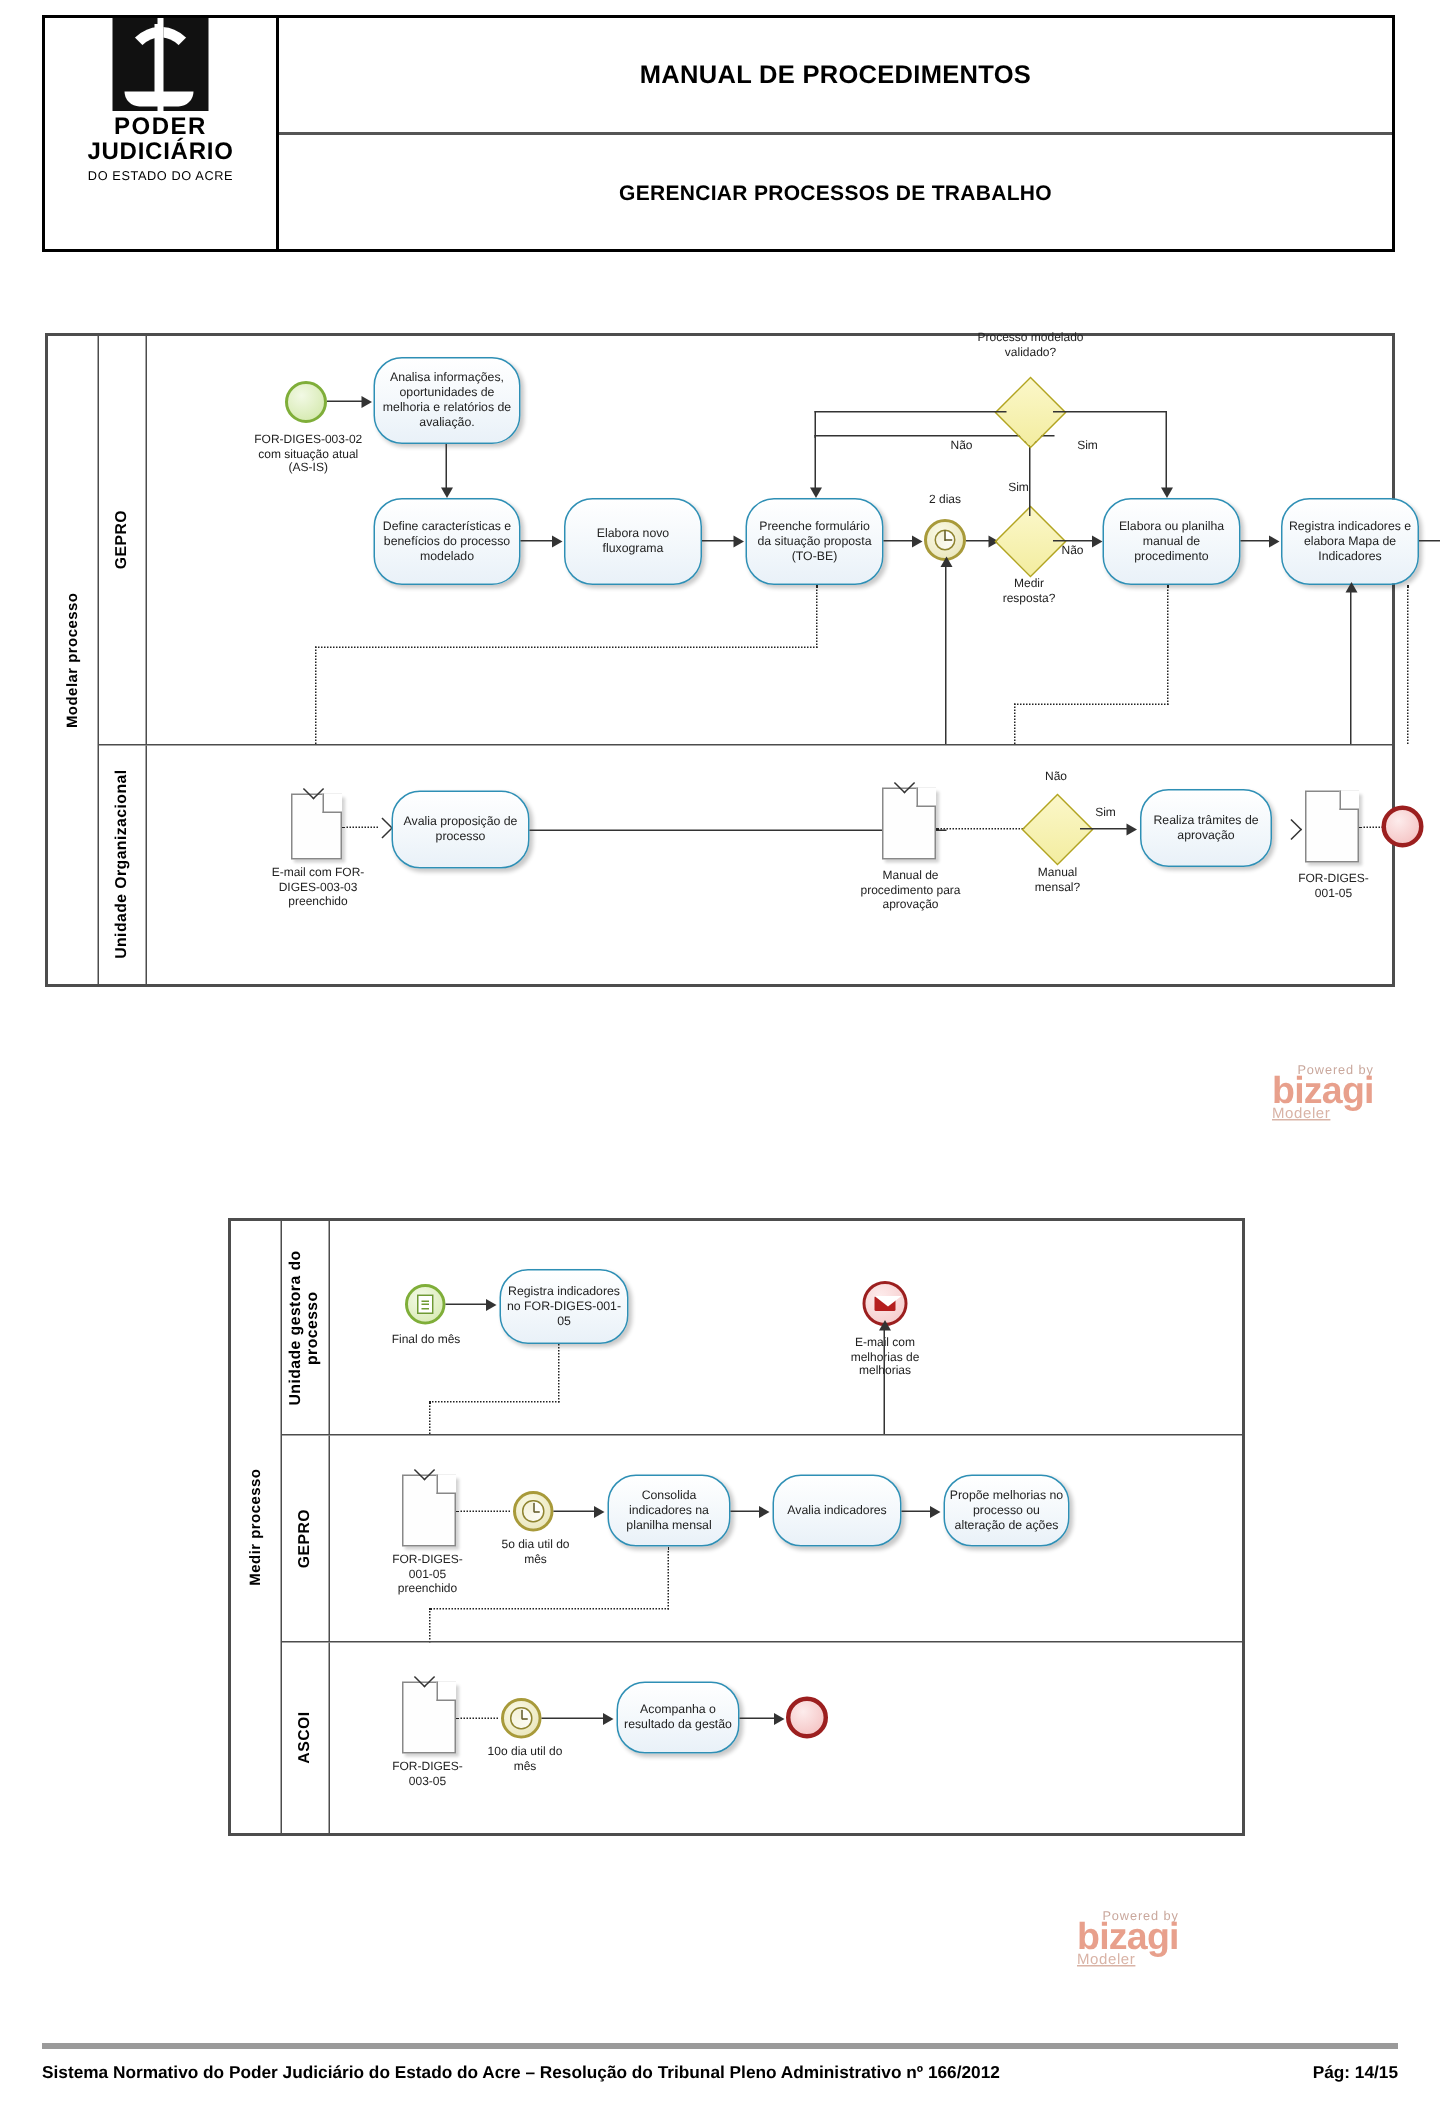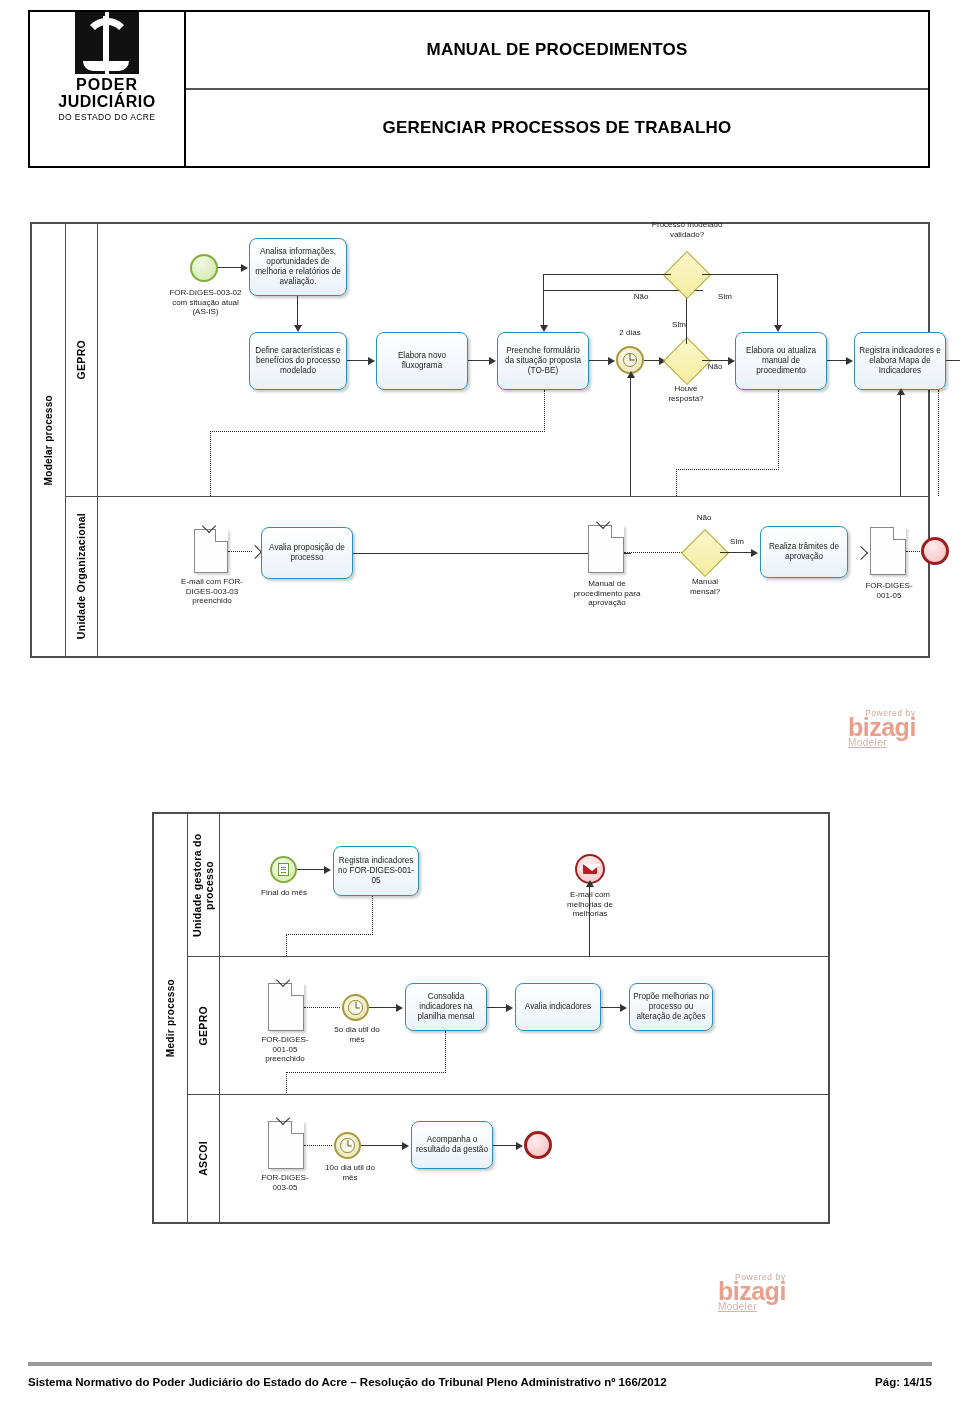--- a/index.html
+++ b/index.html
@@ -5,21 +5,21 @@
   html,body{margin:0;padding:0;background:#fff;}
   body{width:960px;height:1404px;font-family:"Liberation Sans",sans-serif;color:#000;position:relative;overflow:hidden;}
 
   
   .header{position:absolute;left:28px;top:10px;width:902px;height:158px;border:2px solid #000;box-sizing:border-box;display:flex;}
   .header-logo-cell{width:156px;border-right:2px solid #000;display:flex;align-items:flex-start;justify-content:center;box-sizing:border-box;}
   .header-text-cell{flex:1;display:flex;flex-direction:column;}
   .header-row{flex:1;display:flex;align-items:center;justify-content:center;}
   .header-row.top{border-bottom:2px solid #555;}
   .header-title{font-size:17px;font-weight:bold;letter-spacing:.2px;}
-  .header-subtitle{font-size:17px;font-weight:bold;letter-spacing:.2px;}
+  .header-subtitle{font-size:14px;font-weight:bold;letter-spacing:.2px;}
 
   
   .pj-logo{display:flex;flex-direction:column;align-items:center;}
   .pj-crest{width:64px;height:62px;position:relative;}
   .pj-crest .half{position:absolute;top:0;width:30px;height:62px;background:#111;overflow:hidden;}
   .pj-crest .half.l{left:0;}
   .pj-crest .half.r{right:0;}
   .pj-crest .half .leafA{position:absolute;width:34px;height:34px;border:7px solid #fff;border-radius:50%;}
   .pj-crest .half.l .leafA{left:8px;top:6px;border-left-color:transparent;border-bottom-color:transparent;}
   .pj-crest .half.r .leafA{right:8px;top:6px;border-right-color:transparent;border-bottom-color:transparent;}
@@ -33,21 +33,21 @@
   .diagram{position:absolute;border:2px solid #4d4d4d;box-sizing:border-box;background:#fff;}
   .pool-title{position:absolute;left:0;top:0;bottom:0;width:34px;border-right:1px solid #4d4d4d;box-sizing:border-box;display:flex;align-items:center;justify-content:center;}
   .pool-title span{writing-mode:vertical-rl;transform:rotate(180deg);font-size:10px;font-weight:bold;letter-spacing:.3px;white-space:nowrap;}
   .lane{position:absolute;left:34px;right:0;box-sizing:border-box;}
   .lane + .lane{border-top:1px solid #4d4d4d;}
   .lane-title{position:absolute;left:0;top:0;bottom:0;width:32px;border-right:1px solid #4d4d4d;box-sizing:border-box;display:flex;align-items:center;justify-content:center;}
   .lane-title span{writing-mode:vertical-rl;transform:rotate(180deg);font-size:10.5px;font-weight:bold;letter-spacing:.3px;text-align:center;line-height:1.1;}
   .lane-body{position:absolute;left:32px;right:0;top:0;bottom:0;}
 
   
-  .task{position:absolute;box-sizing:border-box;border:1.6px solid #2e8fb5;border-radius:8px;
+  .task{position:absolute;box-sizing:border-box;border:1.6px solid #2e8fb5;border-radius:19px;
         background:linear-gradient(180deg,#ffffff 0%,#f2f7fb 60%,#e9f1f8 100%);
         box-shadow:2px 2px 3px rgba(0,0,0,.22);
         display:flex;align-items:center;justify-content:center;text-align:center;
         font-size:8.2px;line-height:1.22;color:#222;padding:2px 3px;}
 
   .gw{position:absolute;box-sizing:border-box;}
   .gw i{display:block;width:100%;height:100%;background:linear-gradient(135deg,#fbf7c9,#f3eda0);border:1.4px solid #b3a51e;transform:rotate(45deg);}
 
   .evt{position:absolute;border-radius:50%;box-sizing:border-box;}
   .evt.start{border:2px solid #7fae39;background:radial-gradient(circle at 38% 32%,#f2f9e5,#cfe6a4);}
@@ -178,21 +178,21 @@
           <div class="hands2"></div>
       </div>
       <div class="lbl" style="left:503px;top:104px;width:58px;">2 dias</div>
       <div class="ln h" style="left:546px;top:136px;width:16px;"></div>
       <div class="arw r" style="left:561px;top:132.5px;"></div>
 
       <div class="gw" style="left:572px;top:120px;width:32px;height:32px;">
           <i></i>
         </div>
       <div class="lbl" style="left:556px;top:160px;width:64px;">
-        <div>Houve</div>
+        <div>Medir</div>
         <div>resposta?</div>
       </div>
       <div class="lbl" style="left:564px;top:96px;width:34px;">Sim</div>
       <div class="lbl" style="left:604px;top:138px;width:26px;">Não</div>
 
       <div class="ln v" style="left:588px;top:70px;height:50px;"></div>
       <div class="arw u" style="left:584.5px;top:64px;"></div>
 
       <div class="gw" style="left:572px;top:34px;width:32px;height:32px;">
           <i></i>
@@ -207,21 +207,21 @@
       <div class="ln h" style="left:604px;top:50px;width:76px;"></div>
       <div class="ln v" style="left:679px;top:50px;height:52px;"></div>
       <div class="arw d" style="left:675.5px;top:101px;"></div>
 
       <div class="ln h" style="left:445px;top:50px;width:128px;"></div>
       <div class="ln v" style="left:445px;top:50px;height:18px;"></div>
 
       <div class="ln h" style="left:604px;top:136px;width:27px;"></div>
       <div class="arw r" style="left:630px;top:132.5px;"></div>
 
-      <div class="task" style="left:637px;top:108px;width:92px;height:58px;">Elabora ou atualiza manual de procedimento</div>
+      <div class="task" style="left:637px;top:108px;width:92px;height:58px;">Elabora ou planilha manual de procedimento</div>
       <div class="ln h" style="left:729px;top:136px;width:20px;"></div>
       <div class="arw r" style="left:748px;top:132.5px;"></div>
 
       <div class="task" style="left:756px;top:108px;width:92px;height:58px;">Registra indicadores e elabora Mapa de Indicadores</div>
       <div class="ln h" style="left:848px;top:136px;width:22px;"></div>
 
       <div class="dot v" style="left:446px;top:166px;height:42px;"></div>
       <div class="dot h" style="left:112px;top:207px;width:335px;"></div>
       <div class="dot v" style="left:112px;top:207px;height:65px;"></div>
 

